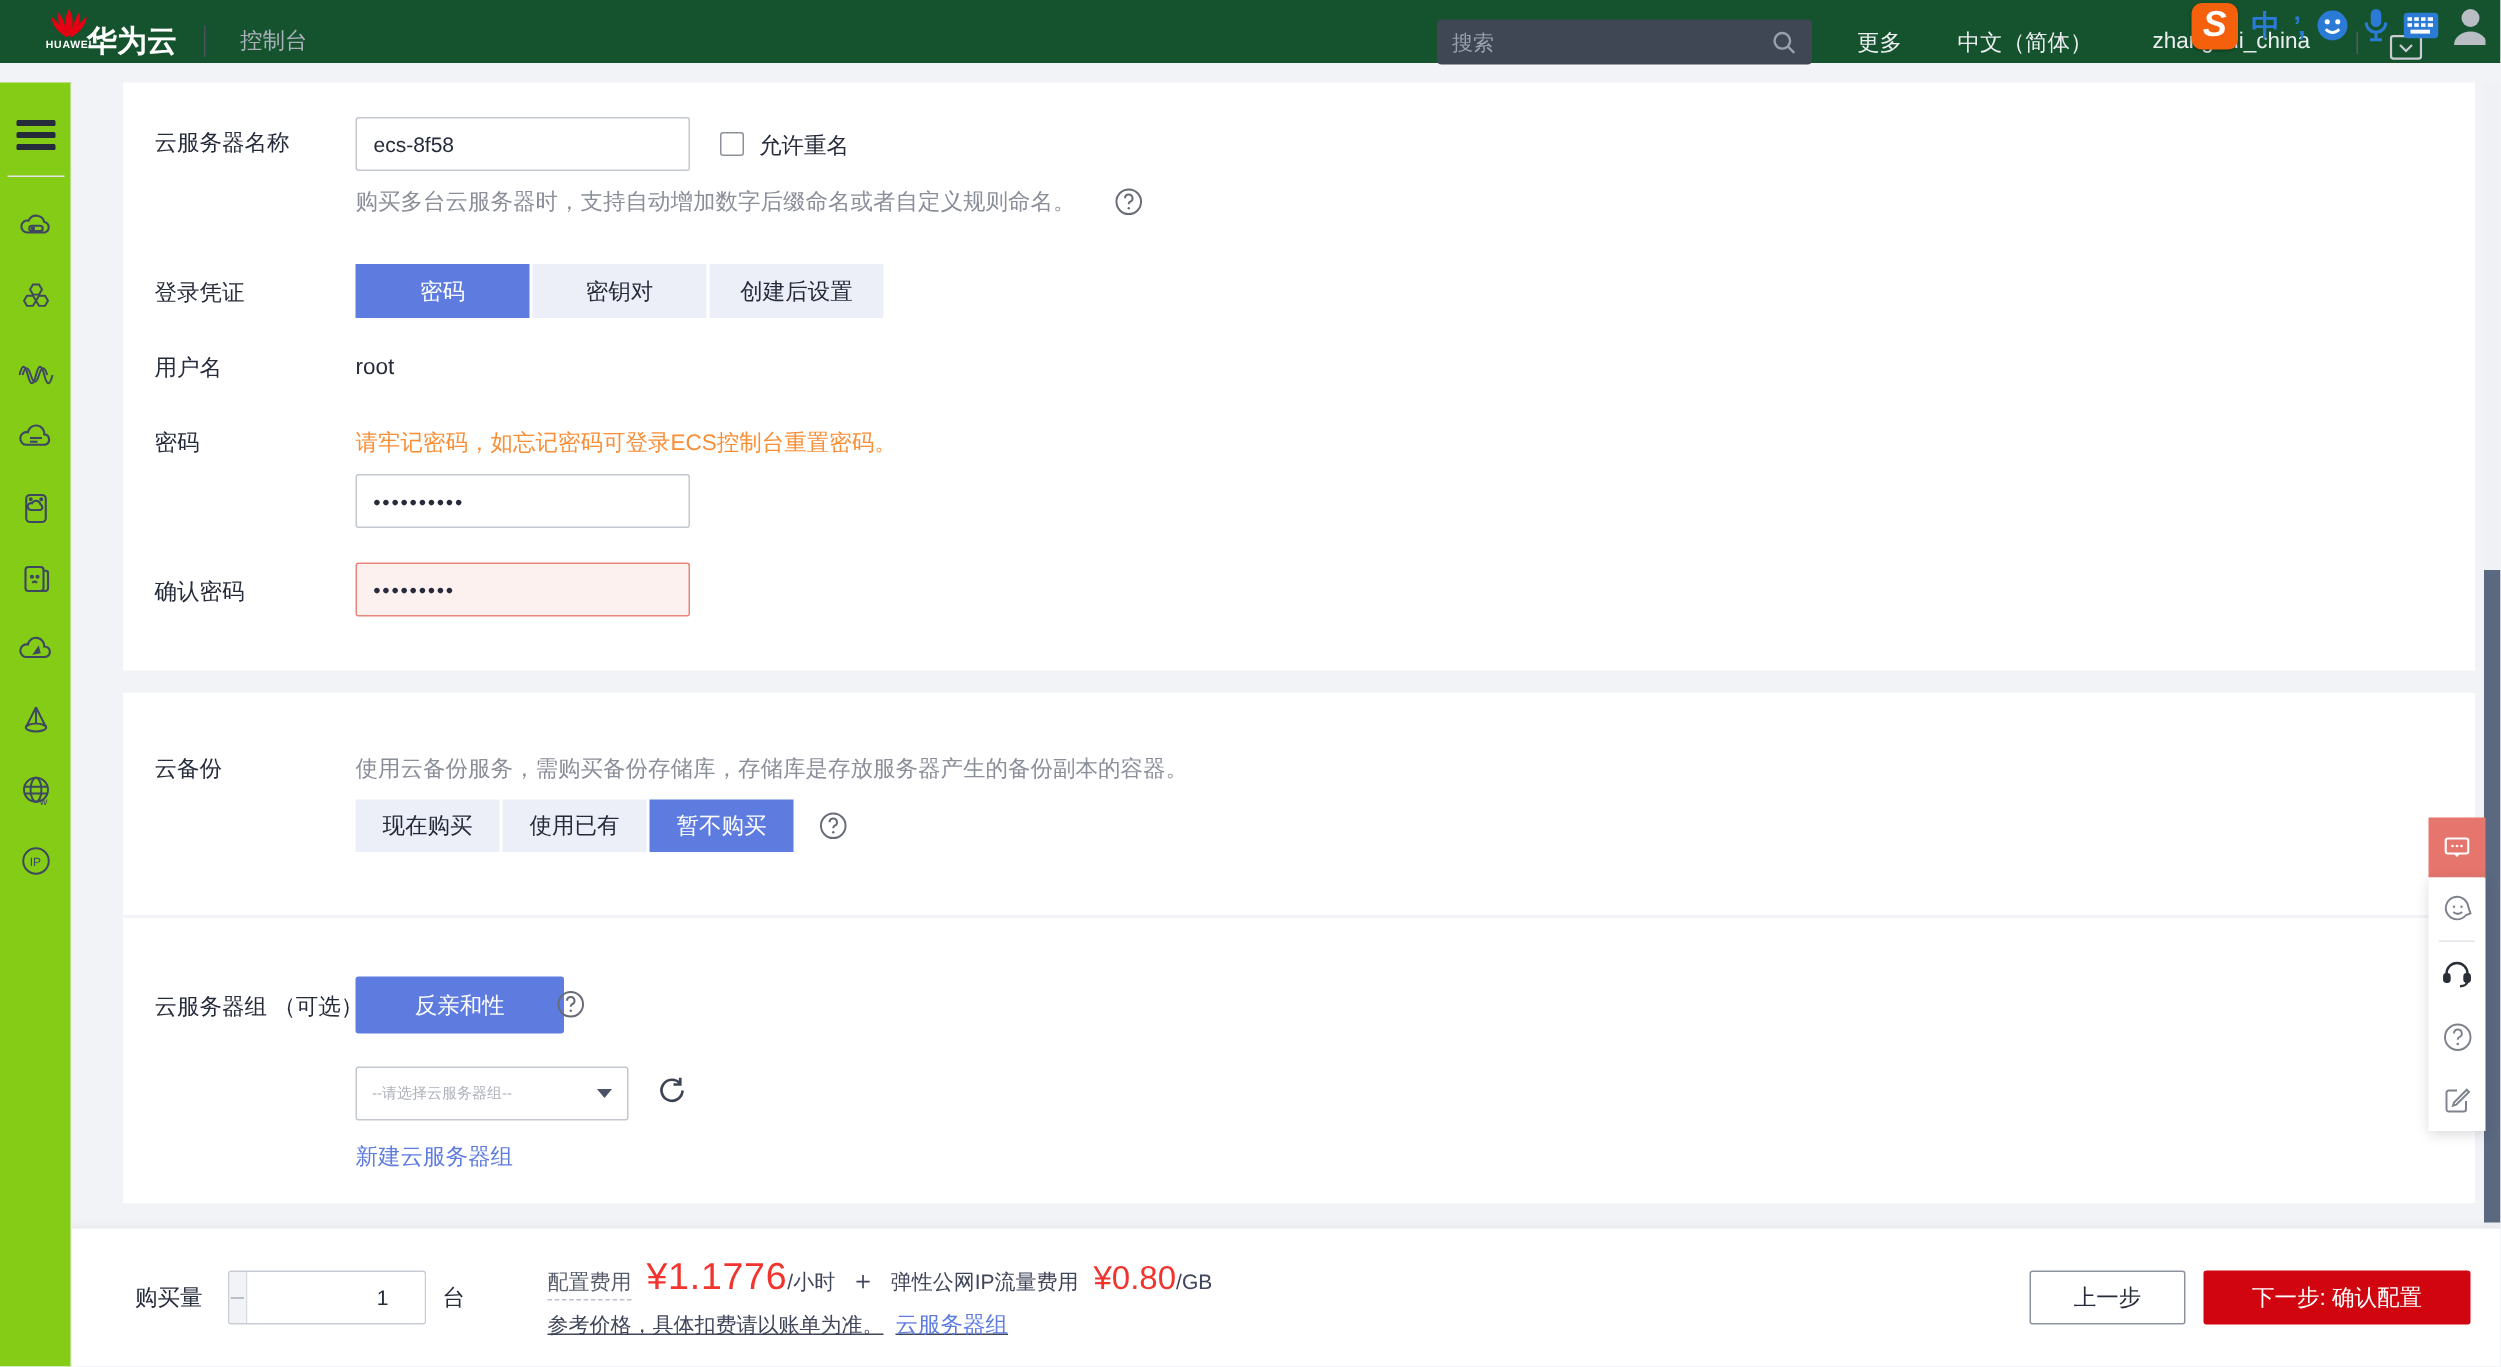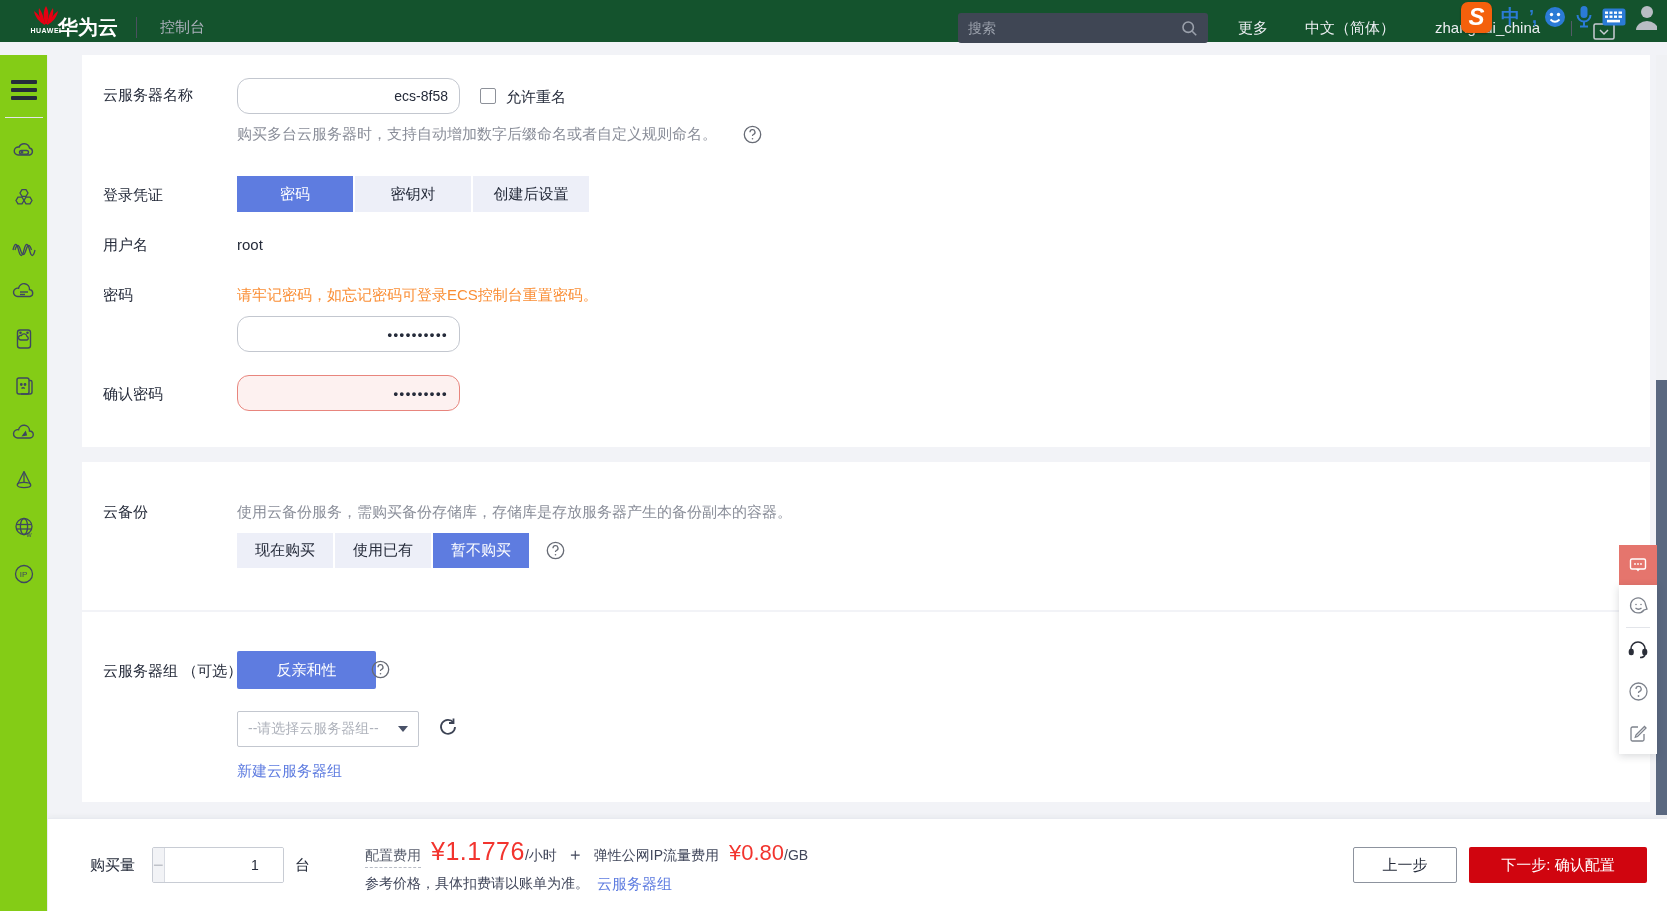--- a/index.html
+++ b/index.html
@@ -39,61 +39,61 @@
   .side-icon { width:48px; height:47px; display:flex; align-items:center; justify-content:center; color:#3e4760; cursor:pointer; }
 
   
   .page { position:absolute; left:48px; top:55px; width:1619px; height:856px; background:#f2f3f7; }
   .card { position:absolute; left:34px; width:1568px; background:#fff; }
   .card1 { top:0; height:392px; }
   .card2 { top:407px; height:148px; }
   .card3 { top:557px; height:190px; }
 
   .f-label { position:absolute; left:21px; font-size:15px; color:#252b3a; }
-  .text-input { position:absolute; left:155px; width:223px; height:36px; border:1px solid #c3c7cf; border-radius:12px; background:#fff; font-size:14px; color:#252b3a; padding:0 11px; outline:none; font-family:inherit;text-align:right; }
+  .text-input { position:absolute; left:155px; width:223px; height:36px; border:1px solid #c3c7cf; border-radius:2px; background:#fff; font-size:14px; color:#252b3a; padding:0 11px; outline:none; font-family:inherit; }
   .masked { letter-spacing:1.5px; font-weight:bold; font-size:13px; }
   .err { background:#fdf1f0; border-color:#e8857d; }
   .checkbox { position:absolute; left:398px; top:33px; width:16px; height:16px; border:1px solid #8d9199; border-radius:2px; background:#fff; cursor:pointer; }
   .cb-label { position:absolute; left:424px; top:33px; font-size:15px; color:#252b3a; }
   .hint-row { position:absolute; left:155px; top:70px; display:flex; align-items:center; gap:26px; }
   .hint { font-size:15px; color:#8a8e99; }
   .help-icon { display:inline-flex; cursor:pointer; flex:none; }
 
   .seg-row { position:absolute; left:155px; display:flex; gap:2px; }
   .seg { height:36px; min-width:116px; padding:0 14px; background:#edeff8; color:#252b3a; font-size:15px; display:flex; align-items:center; justify-content:center; cursor:pointer; }
   .seg.sel { background:#5e7ce0; color:#fff; }
   .seg-s { height:35px; min-width:96px; }
 
   .warning { position:absolute; left:155px; font-size:15px; color:#fa8e35; }
   .plain-value { position:absolute; left:155px; font-size:15px; color:#252b3a; }
 
   .policy-btn { position:absolute; left:155px; top:39px; width:139px; height:38px; background:#5e7ce0; color:#fff; border:none; border-radius:2px; font-size:15px; font-family:inherit; cursor:pointer; }
   .select { position:absolute; left:155px; top:99px; width:182px; height:36px; border:1px solid #c3c7cf; border-radius:2px; background:#fff; display:flex; align-items:center; padding:0 10px; cursor:pointer; }
-  .select-ph { flex:1; font-size:14px; color:#aeb2bb; }
+  .select-ph { flex:1; font-size:10px; color:#aeb2bb; }
   .caret { width:0; height:0; border-left:5px solid transparent; border-right:5px solid transparent; border-top:6px solid #4a5268; }
   .refresh { position:absolute; left:356px; top:105px; color:#3c4354; cursor:pointer; }
   .link { color:#5e7ce0; font-size:15px; cursor:pointer; text-decoration:none; }
   .create-link { position:absolute; left:155px; top:150px; }
 
   
   .footer { position:absolute; left:0; top:763px; width:1619px; height:93px; background:#fff; border-top:1px solid #e8eaf0; box-shadow:0 -2px 5px rgba(37,43,58,.04); display:flex; align-items:center; padding:0 20px 0 42px; z-index:20; }
   .qty-label { font-size:15px; margin-right:17px; }
   .stepper { display:flex; width:132px; height:36px; border:1px solid #c8ccd4; border-radius:2px; overflow:hidden; }
   .step-minus { width:35px; background:#f2f3f6; color:#b8bcc4; border-right:1px solid #d8dbe2; font-size:18px; display:flex; align-items:center; justify-content:center; cursor:not-allowed; }
   .step-val { flex:1; border:none; outline:none; text-align:center; font-size:14px; color:#252b3a; font-family:inherit; }
   .unit { font-size:15px; margin:0 0 0 11px; }
   .pricing { margin-left:55px; }
   .price-line1 { display:flex; align-items:baseline; }
   .fee-label { font-size:14px; color:#575d6c; border-bottom:1px dashed #b9bdc7; padding-bottom:2px; cursor:help; }
   .price-big { font-size:25px; color:#f2342e; margin-left:10px; letter-spacing:.5px; }
   .price-mid { font-size:22px; color:#f2342e; margin-left:10px; }
   .price-unit { font-size:14px; color:#40465a; }
   .plus-sign { font-size:17px; color:#40465a; margin:0 10px; }
   .traffic-label { font-size:14px; color:#40465a; }
-  .price-line2 { margin-top:7px; font-size:14px; color:#40465a; display:flex; gap:8px; align-items:center; }
+  .price-line2 { margin-top:7px; font-size:14px; color:#40465a; display:flex; gap:8px; align-items:center;text-decoration:underline; }
   .footer-spacer { flex:1; }
   .btn-prev { width:104px; height:36px; background:#fff; border:1px solid #8d939e; border-radius:2px; font-size:15px; color:#252b3a; font-family:inherit; cursor:pointer; margin-right:12px; }
   .btn-next { width:178px; height:36px; background:#d0050f; border:none; border-radius:2px; font-size:15px; color:#fff; font-family:inherit; cursor:pointer; }
 
   
   .fab { position:absolute; left:1619px; top:545px; width:38px; z-index:60; }
   .fab-red { width:38px; height:40px; background:#e5756d; display:flex; align-items:center; justify-content:center; color:#fff; cursor:pointer; }
   .fab-panel { background:#fff; box-shadow:0 2px 8px rgba(37,43,58,.18); }
   .fab-cell { width:38px; height:42px; display:flex; align-items:center; justify-content:center; color:#7d828c; cursor:pointer; }
   .fab-cell.dark { color:#2a2e38; }

